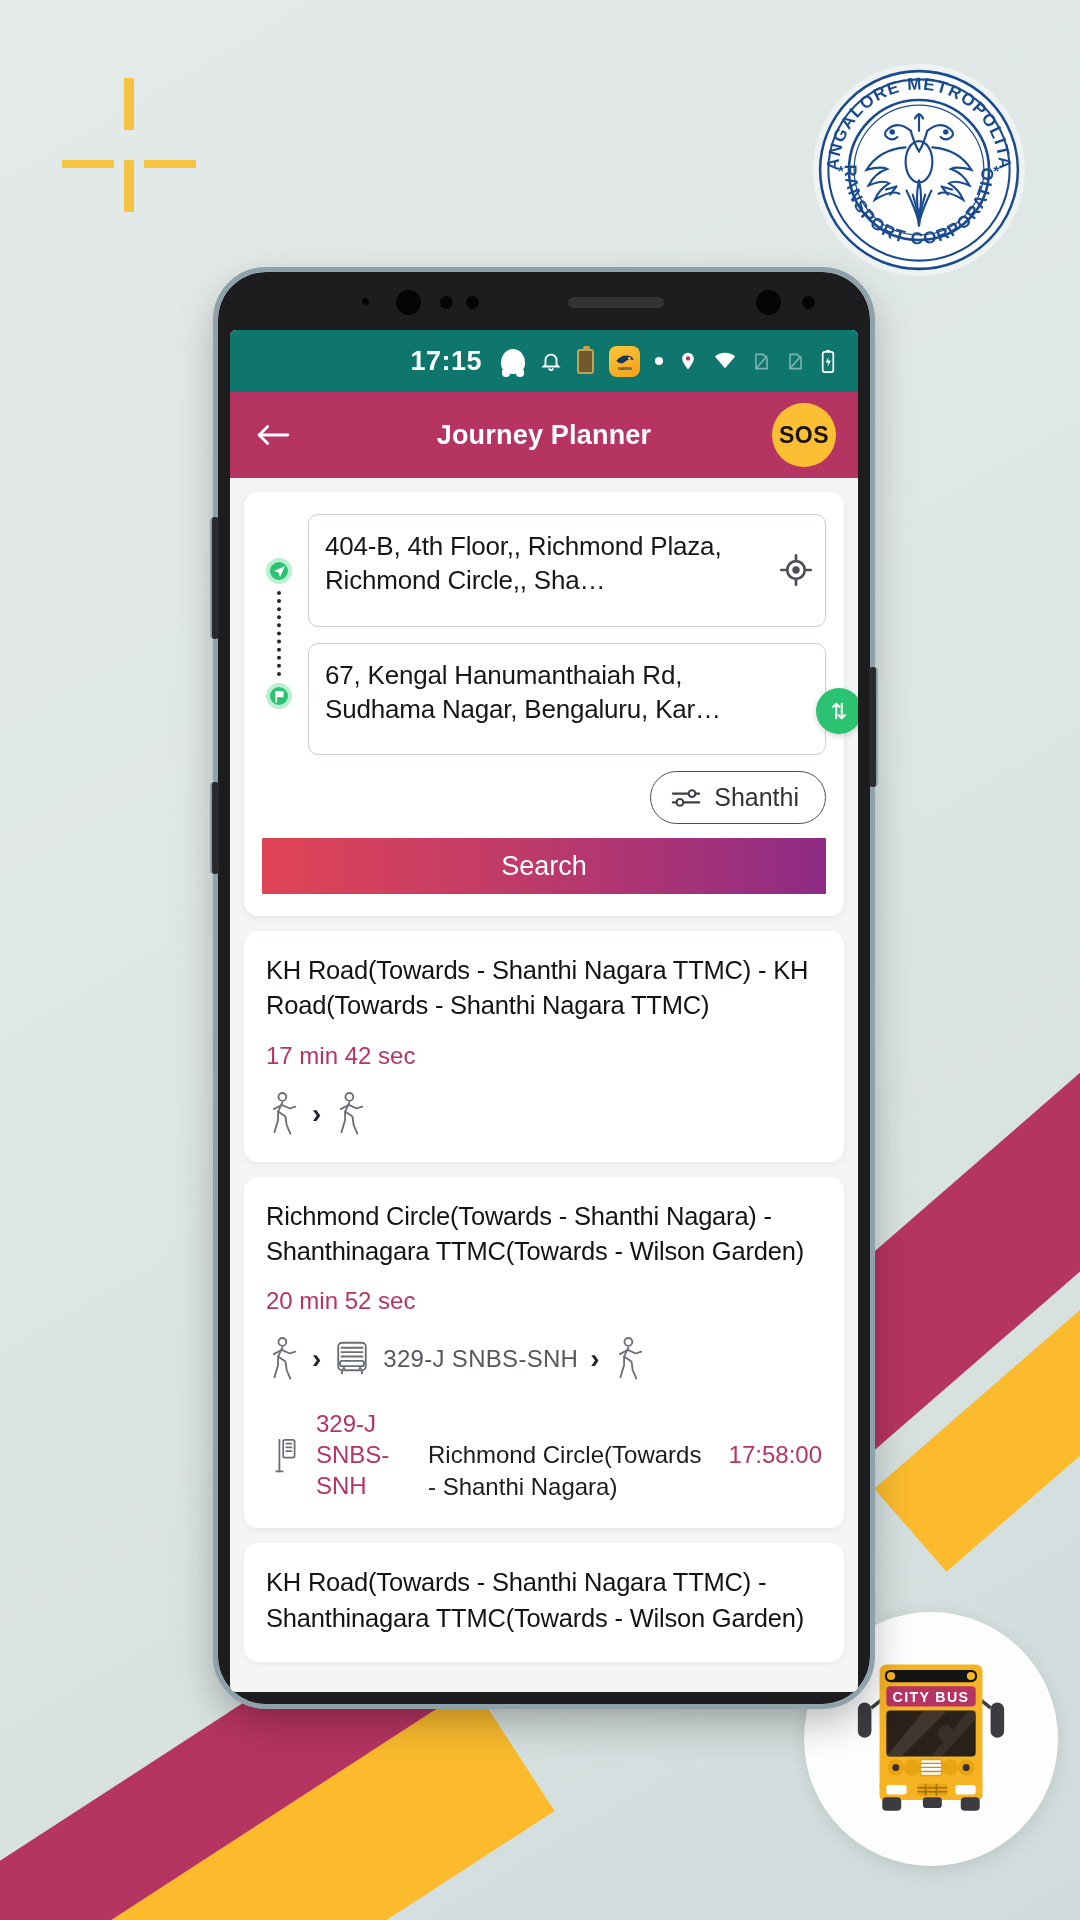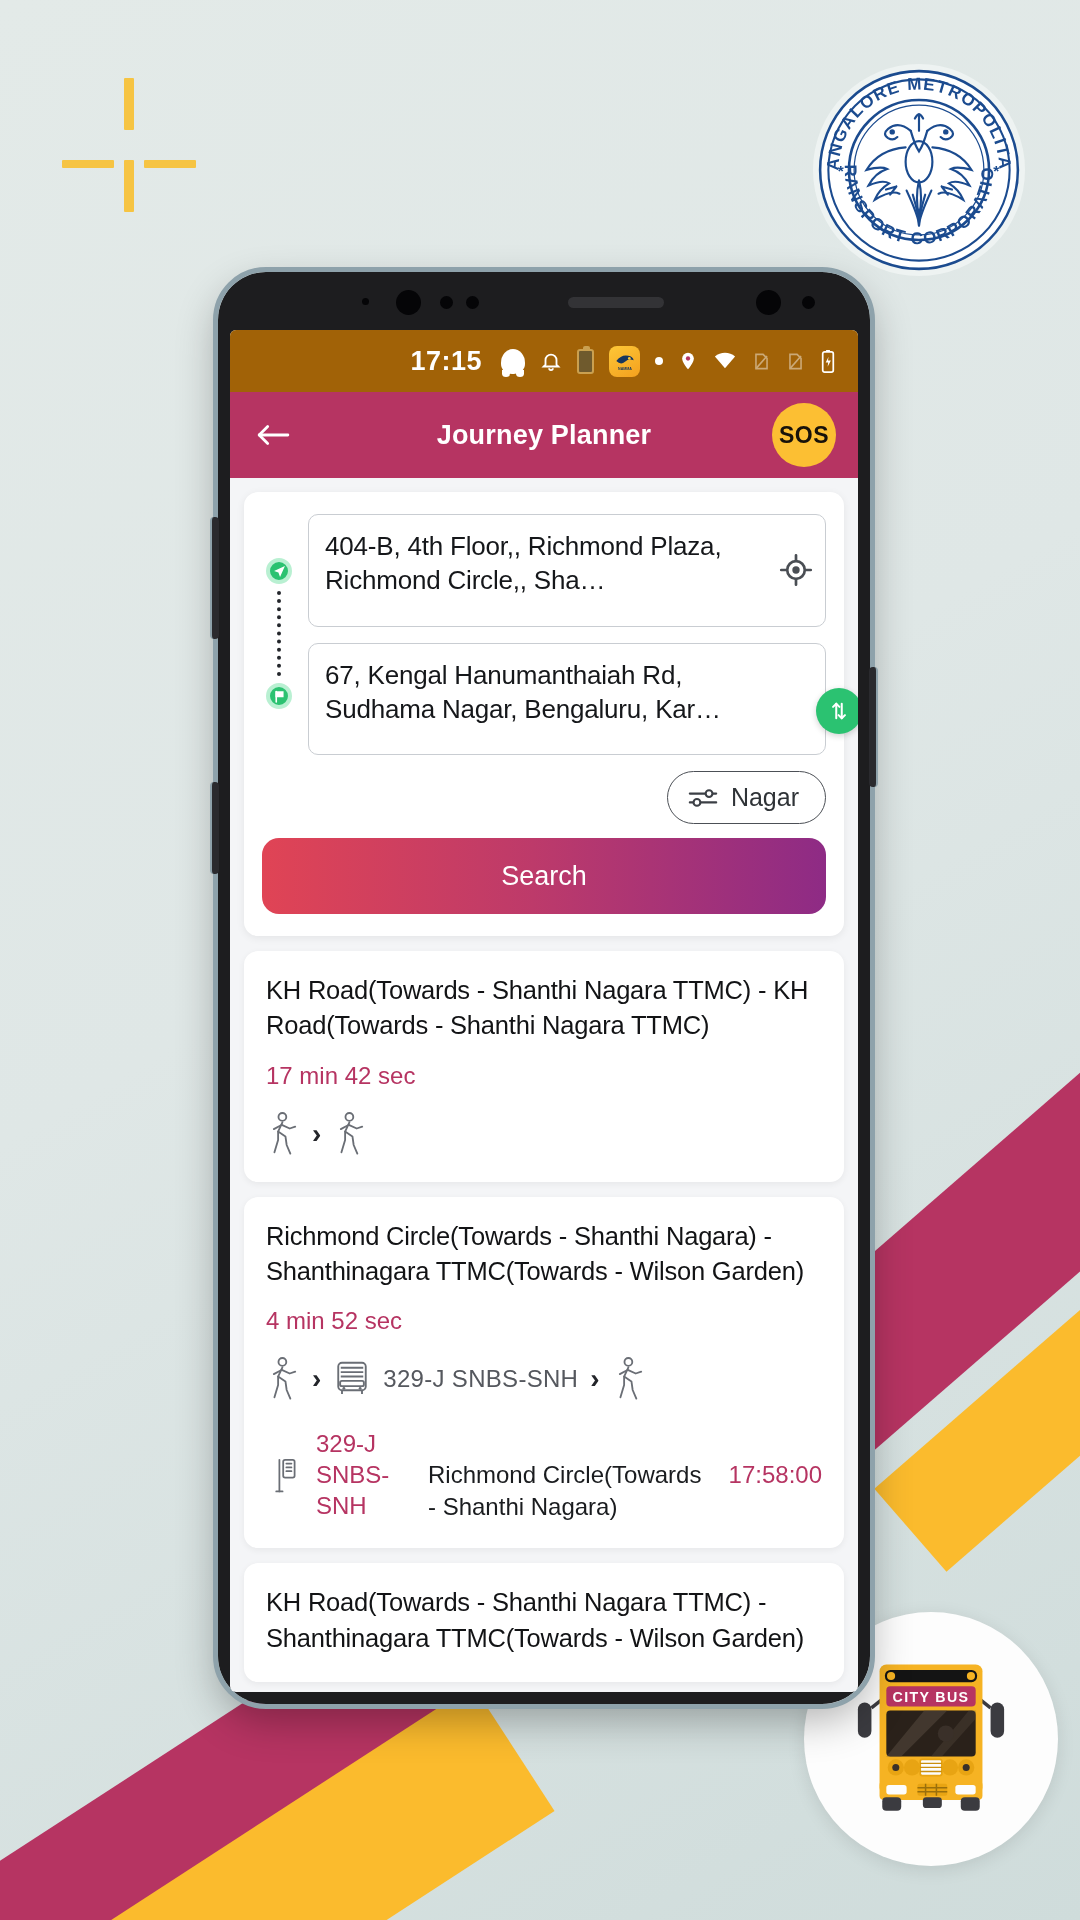--- a/index.html
+++ b/index.html
@@ -109,21 +109,21 @@
   .screen {
     position: absolute; left: 12px; top: 58px;
     width: 628px; height: 1362px;
     background: #f4f5f7;
     border-radius: 6px;
     overflow: hidden;
   }
 
   
   .statusbar {
-    height: 62px; background: #a16207;
+    height: 62px; background: #0f766e;
     display: flex; align-items: center; justify-content: flex-end;
     padding: 0 22px 0 0; gap: 15px;
     color: #fff;
   }
   .clock { font-size: 27px; font-weight: 700; letter-spacing: .5px; margin-right: 4px;}
   .sb-icon { display: flex; align-items: center; justify-content: center; }
   .ghost {
     width: 24px; height: 25px; background: #fff;
     border-radius: 50% 50% 46% 46%/ 56% 56% 40% 40%;
     position: relative;
@@ -222,21 +222,21 @@
     cursor: pointer; z-index: 3;
   }
   .filter-row { display: flex; justify-content: flex-end; margin-top: 16px; }
   .filter-btn {
     display: inline-flex; align-items: center; gap: 13px;
     border: 1.6px solid #4c5056; border-radius: 28px;
     padding: 11px 26px 11px 20px;
     font-size: 25px; color: #2f3337; background: #fff; cursor: pointer;
   }
   .search-btn {
-    margin-top: 14px; height: 76px; border-radius: 17px;
+    margin-top: 14px; height: 56px; border-radius: 1px;
     background: linear-gradient(90deg,#e04455 0%, #bd3a6a 48%, #8e2b85 100%);
     color: #fff; font-size: 27px; font-weight: 400;
     display: flex; align-items: center; justify-content: center;
     cursor: pointer;
   }
 
   
   .result-card {
     margin: 15px 14px 0 14px;
     background: #ffffff; border-radius: 14px;
@@ -518,21 +518,21 @@
             <span>
               <svg width="30" height="22" viewBox="0 0 26 20" fill="none" stroke="#3b3f45" stroke-width="1.9" stroke-linecap="round">
                 <path d="M1 6h14"></path>
                   <circle cx="18.5" cy="6" r="3.1"></circle>
                   <path d="M22 6h3"></path>
                 <path d="M25 14H11"></path>
                   <circle cx="7.5" cy="14" r="3.1"></circle>
                   <path d="M4 14H1"></path>
               </svg>
             </span>
-            <span>Nagar</span>
+            <span>Shanthi</span>
           </div>
         </div>
 
         <div class="search-btn">Search</div>
       </div>
 
       <div id="results-container">
           <div class="result-card">
             <div class="result-title">KH Road(Towards - Shanthi Nagara TTMC) - KH Road(Towards - Shanthi Nagara TTMC)</div>
             <div class="result-duration">17 min 42 sec</div>
@@ -553,21 +553,21 @@
                   <path d="M12.5 8.5 L9 16 L9 23 L6 33"></path>
                   <path d="M9 16 L15 20 L16 27 L19 34"></path>
                   <path d="M12 10.5 L18.5 13.5 L23 12"></path>
                   <path d="M11 11 L5.5 14"></path>
                 </svg>
               </span>
             </div>
           </div>
           <div class="result-card">
             <div class="result-title">Richmond Circle(Towards - Shanthi Nagara) - Shanthinagara TTMC(Towards - Wilson Garden)</div>
-            <div class="result-duration">4 min 52 sec</div>
+            <div class="result-duration">20 min 52 sec</div>
             <div class="leg-row">
               <span>
                 <svg width="34" height="44" viewBox="0 0 26 36" fill="none" stroke="#6a6e75" stroke-width="1.5" stroke-linecap="round" stroke-linejoin="round">
                   <circle cx="12.5" cy="4" r="3.2"></circle>
                   <path d="M12.5 8.5 L9 16 L9 23 L6 33"></path>
                   <path d="M9 16 L15 20 L16 27 L19 34"></path>
                   <path d="M12 10.5 L18.5 13.5 L23 12"></path>
                   <path d="M11 11 L5.5 14"></path>
                 </svg>
               </span>

